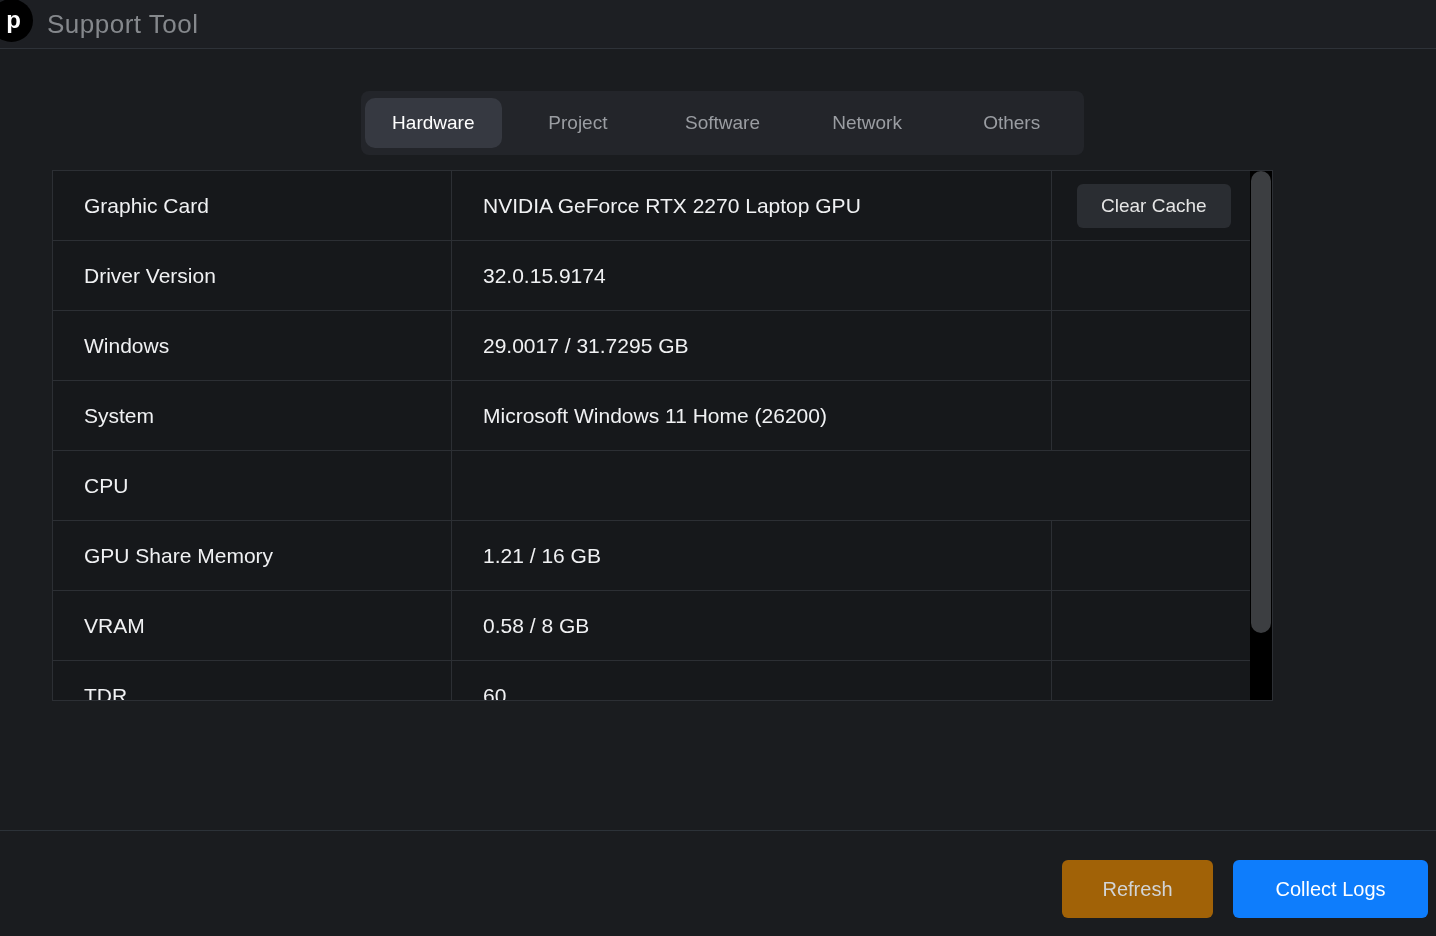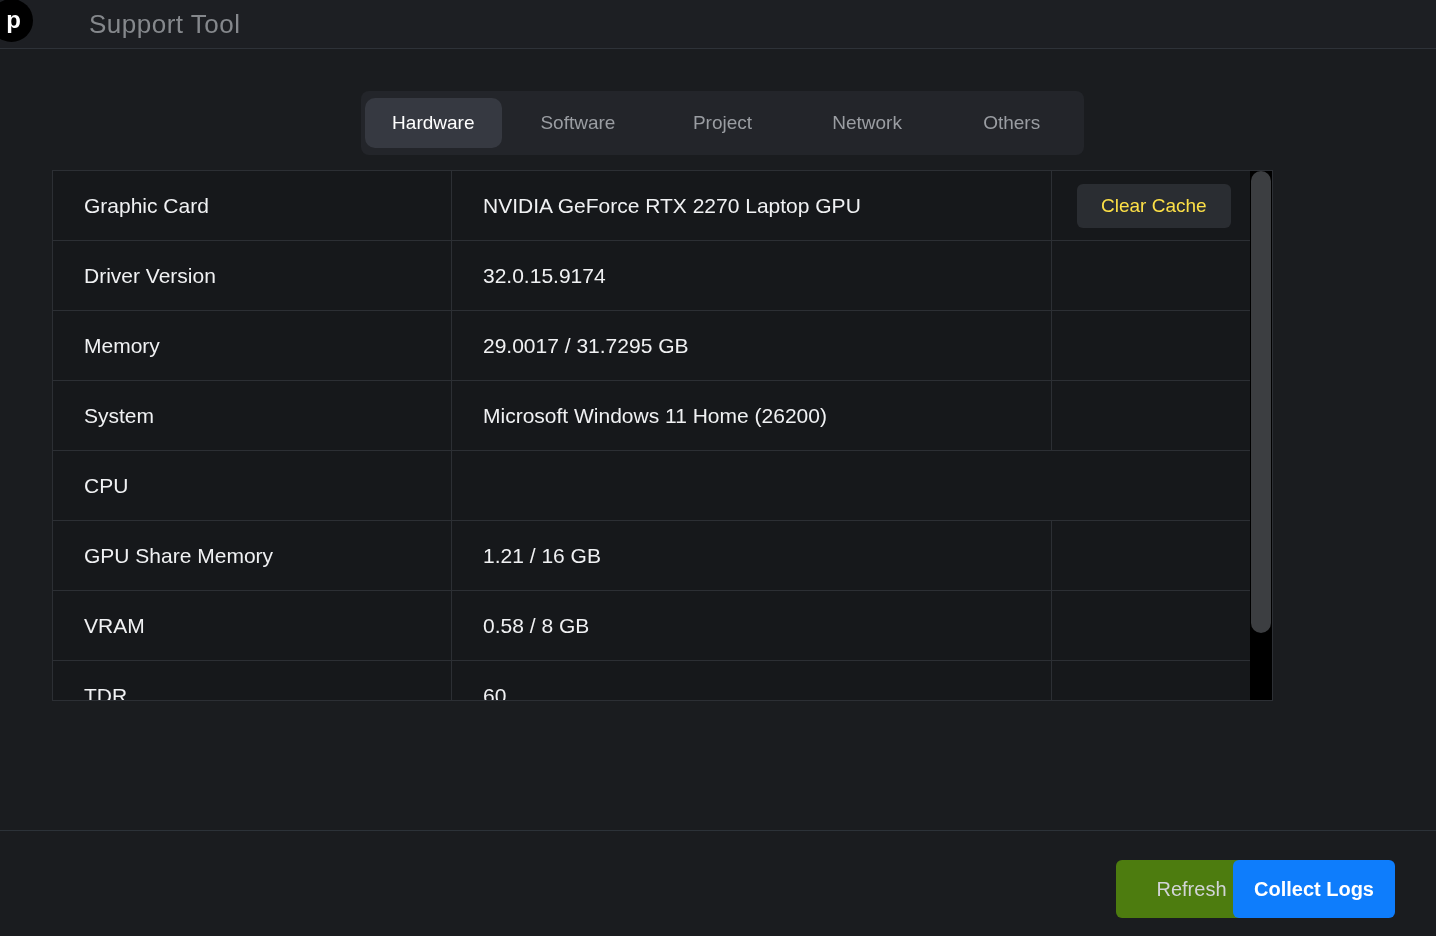--- a/index.html
+++ b/index.html
@@ -24,21 +24,21 @@
     background: #000;
     display: flex; align-items: center; justify-content: center;
   }
   .logo-glyph {
     color: #fff; font-size: 24px; font-weight: bold;
     line-height: 1; transform: translate(2px, -1px);
   }
   .app-title {
     position: absolute; left: 47px; top: 0; height: 48px;
     display: flex; align-items: center;
-    color: #85888c; font-size: 26px; letter-spacing: 0.5px; margin-left: 42px;
+    color: #85888c; font-size: 26px; letter-spacing: 0.5px;
   }
 
   
   .tabbar {
     position: absolute; left: 361px; top: 91px; width: 723px; height: 64px;
     background: #23252a; border-radius: 8px;
     display: flex; align-items: stretch;
   }
   .tab {
     flex: 1; display: flex; align-items: center; justify-content: center;
@@ -63,21 +63,21 @@
   }
   .cell {
     display: flex; align-items: center;
     color: #f0f1f3; font-size: 21px;
     border-right: 1px solid #2c2f34;
   }
   .cell.label { width: 399px; flex: 0 0 399px; padding-left: 31px; }
   .cell.value { width: 600px; flex: 0 0 600px; padding-left: 31px; }
   .cell.action { flex: 1; border-right: none; padding-left: 25px; }
   .clear-cache-btn {
-    background: #2a2d32; color: #fde047;
+    background: #2a2d32; color: #e5e5e5;
     border: none; border-radius: 6px;
     font-family: "Liberation Sans", sans-serif;
     font-size: 19px; padding: 11px 24px; cursor: pointer;
   }
 
   
   .scrollbar {
     width: 22px; flex: 0 0 22px; background: #000;
     position: relative;
   }
@@ -92,64 +92,64 @@
     background: #2c3238;
   }
   .btn {
     position: absolute; top: 860px; height: 58px;
     border: none; border-radius: 6px;
     font-family: "Liberation Sans", sans-serif;
     font-size: 20px; cursor: pointer;
     display: flex; align-items: center; justify-content: center;
   }
   .refresh-btn {
-    left: 1116px; width: 151px;
-    background: #4d7c0f; color: #d2d4d6;
+    left: 1062px; width: 151px;
+    background: #a16207; color: #d2d4d6;
   }
   .collect-btn {
-    left: 1233px; width: 162px;
-    background: #0e7dfc; color: #ffffff; font-weight: bold;
+    left: 1233px; width: 195px;
+    background: #0e7dfc; color: #ffffff;
   }
 </style>
 </head>
 <body>
 
 <div class="app">
 
   <div class="titlebar">
     <div class="logo">
       <span class="logo-glyph">p</span>
     </div>
     <div class="app-title">Support Tool</div>
   </div>
 
   <div class="tabbar">
       <div class="tab active">Hardware</div>
+      <div class="tab">Project</div>
       <div class="tab">Software</div>
-      <div class="tab">Project</div>
       <div class="tab">Network</div>
       <div class="tab">Others</div>
     </div>
 
   <div class="table-wrap">
     <div class="grid">
         <div class="row">
       <div class="cell label">Graphic Card</div>
       <div class="cell value">NVIDIA GeForce RTX 2270 Laptop GPU</div>
       <div class="cell action">
             <button class="clear-cache-btn">Clear Cache</button>
           </div>
     </div>
         <div class="row">
       <div class="cell label">Driver Version</div>
       <div class="cell value">32.0.15.9174</div>
       <div class="cell action"></div>
     </div>
         <div class="row">
-      <div class="cell label">Memory</div>
+      <div class="cell label">Windows</div>
       <div class="cell value">29.0017 / 31.7295 GB</div>
       <div class="cell action"></div>
     </div>
         <div class="row">
       <div class="cell label">System</div>
       <div class="cell value">Microsoft Windows 11 Home (26200)</div>
       <div class="cell action"></div>
     </div>
         <div class="row">
       <div class="cell label">CPU</div>

